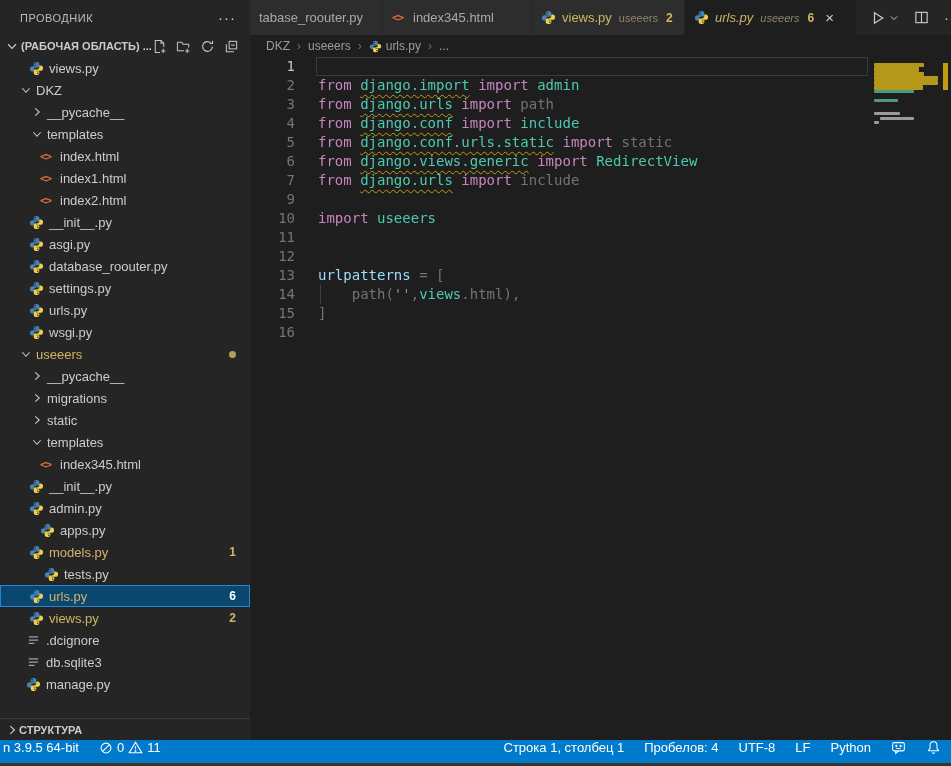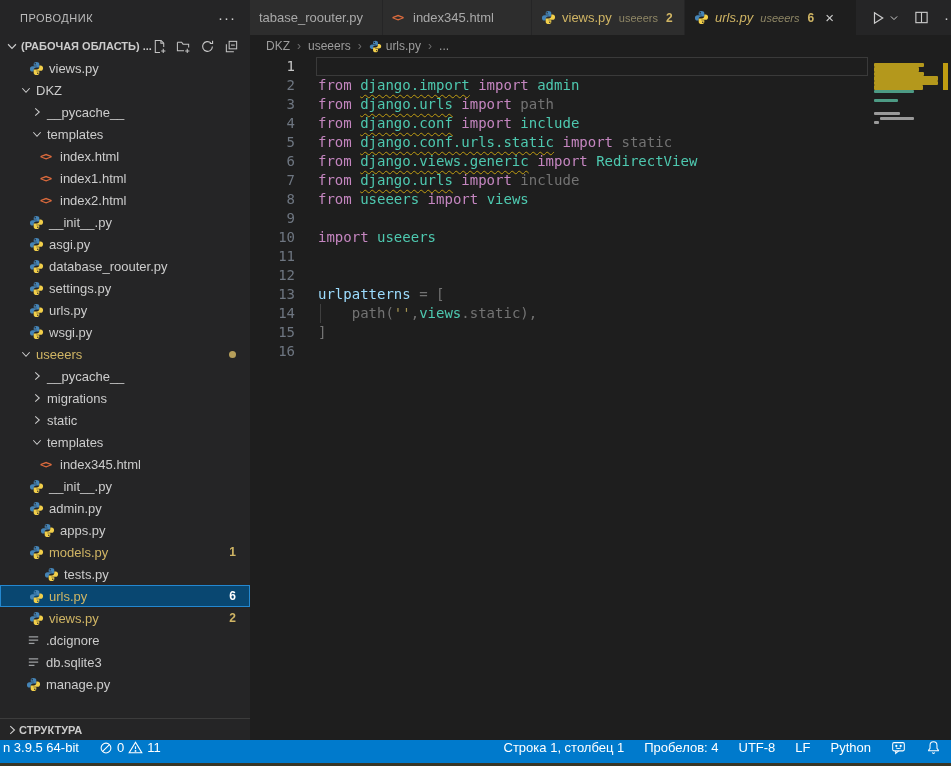--- a/index.html
+++ b/index.html
@@ -460,27 +460,26 @@
         </span>
       </div>
     <div class="code" id="code">
         <div class="cl cur"><div class="cur-box"></div><span class="ln">1</span><span class="lt"></span></div>
         <div class="cl"><span class="ln">2</span><span class="lt"><span class="c-k">from</span><span class="c-p"> </span><span class="c-m sq">django.import</span><span class="c-p"> </span><span class="c-k">import</span><span class="c-p"> </span><span class="c-m">admin</span></span></div>
         <div class="cl"><span class="ln">3</span><span class="lt"><span class="c-k">from</span><span class="c-p"> </span><span class="c-m sq">django.urls</span><span class="c-p"> </span><span class="c-k">import</span><span class="c-p"> </span><span class="c-p">path</span></span></div>
         <div class="cl"><span class="ln">4</span><span class="lt"><span class="c-k">from</span><span class="c-p"> </span><span class="c-m sq">django.conf</span><span class="c-p"> </span><span class="c-k">import</span><span class="c-p"> </span><span class="c-m">include</span></span></div>
         <div class="cl"><span class="ln">5</span><span class="lt"><span class="c-k">from</span><span class="c-p"> </span><span class="c-m sq">django.conf.urls.static</span><span class="c-p"> </span><span class="c-k">import</span><span class="c-p"> </span><span class="c-p">static</span></span></div>
         <div class="cl"><span class="ln">6</span><span class="lt"><span class="c-k">from</span><span class="c-p"> </span><span class="c-m sq">django.views.generic</span><span class="c-p"> </span><span class="c-k">import</span><span class="c-p"> </span><span class="c-m">RedirectView</span></span></div>
         <div class="cl"><span class="ln">7</span><span class="lt"><span class="c-k">from</span><span class="c-p"> </span><span class="c-m sq">django.urls</span><span class="c-p"> </span><span class="c-k">import</span><span class="c-p"> </span><span class="c-p">include</span></span></div>
-        <div class="cl"><span class="ln">8</span><span class="lt"><span class="c-k">from</span><span class="c-p"> </span><span class="c-m">useeers</span><span class="c-p"> </span><span class="c-k">import</span><span class="c-p"> </span><span class="c-m">views</span></span></div>
         <div class="cl"><span class="ln">9</span><span class="lt"></span></div>
         <div class="cl"><span class="ln">10</span><span class="lt"><span class="c-k">import</span><span class="c-p"> </span><span class="c-m">useeers</span></span></div>
         <div class="cl"><span class="ln">11</span><span class="lt"></span></div>
         <div class="cl"><span class="ln">12</span><span class="lt"></span></div>
         <div class="cl"><span class="ln">13</span><span class="lt"><span class="c-v">urlpatterns</span><span class="c-p"> = [</span></span></div>
-        <div class="cl"><div class="guide"></div><span class="ln">14</span><span class="lt"><span class="c-p">    path(</span><span class="c-s">''</span><span class="c-p">,</span><span class="c-m">views</span><span class="c-p">.static),</span></span></div>
+        <div class="cl"><div class="guide"></div><span class="ln">14</span><span class="lt"><span class="c-p">    path(</span><span class="c-s">''</span><span class="c-p">,</span><span class="c-m">views</span><span class="c-p">.html),</span></span></div>
         <div class="cl"><span class="ln">15</span><span class="lt"><span class="c-p">]</span></span></div>
         <div class="cl"><span class="ln">16</span><span class="lt"></span></div>
       </div>
     <div class="minimap" id="minimap">
         <div class="mm-bar" style="top: 5.5px; left: 2px; width: 50.4px; background: rgb(180, 152, 28); height: 4.5px;"></div>
         <div class="mm-bar" style="top: 10px; left: 2px; width: 44.6px; background: rgb(180, 152, 28); height: 4.5px;"></div>
         <div class="mm-bar" style="top: 14.5px; left: 2px; width: 50.4px; background: rgb(180, 152, 28); height: 4.5px;"></div>
         <div class="mm-bar" style="top: 19px; left: 2px; width: 64px; background: rgb(180, 152, 28); height: 4.5px;"></div>
         <div class="mm-bar" style="top: 23.5px; left: 2px; width: 64px; background: rgb(180, 152, 28); height: 4.5px;"></div>
         <div class="mm-bar" style="top: 28px; left: 2px; width: 48.95px; background: rgb(180, 152, 28); height: 4.5px;"></div>

